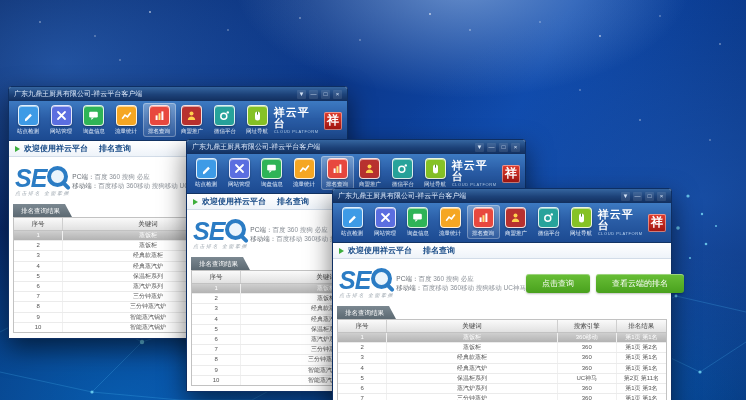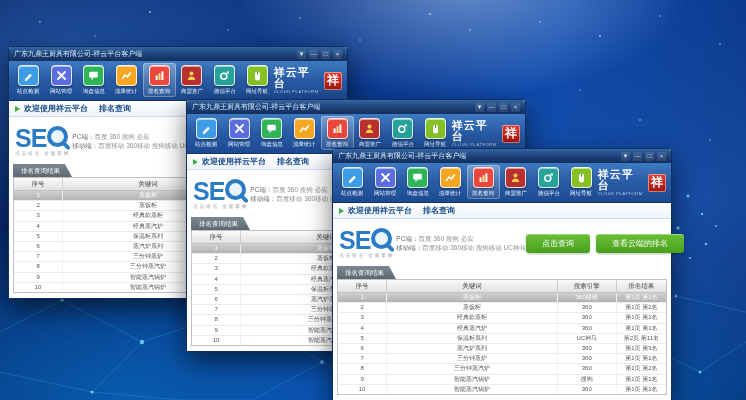--- a/index.html
+++ b/index.html
@@ -8,21 +8,21 @@
     background:
       radial-gradient(380px 190px at 62% -4%, rgba(190,220,255,.50), rgba(190,220,255,0) 60%),
       radial-gradient(420px 260px at 8% 16%, rgba(70,140,235,.42), rgba(70,140,235,0) 65%),
       radial-gradient(460px 300px at 94% 50%, rgba(45,115,215,.38), rgba(45,115,215,0) 70%),
       radial-gradient(520px 260px at 16% 100%, rgba(0,170,255,.32), rgba(0,170,255,0) 70%),
       radial-gradient(420px 220px at 86% 100%, rgba(0,150,255,.28), rgba(0,150,255,0) 70%),
       linear-gradient(118deg,#07245f 0%,#0c3a8f 42%,#0d47a8 60%,#082a6b 100%);}
   #bg-net{position:absolute;left:0;top:0;z-index:0;}
 
   .window{position:absolute;width:338px;background:#fff;border:1px solid #0e2f63;
-    box-shadow:0 10px 26px rgba(0,0,0,.55);border-radius:3px 3px 0 0;}
+    box-shadow:0 10px 26px rgba(0,0,0,.55);border-radius:3px 3px 0 0;margin-top:40px;}
   .w1{left:8px;top:46px;z-index:1;}
   .w2{left:186px;top:99px;z-index:2;}
   .w3{left:332px;top:148px;z-index:3;}
 
   .titlebar{height:14px;background:linear-gradient(180deg,#35659f 0%,#1c4178 55%,#122f5e 100%);
     display:flex;align-items:center;padding:0 5px;border-radius:2px 2px 0 0;}
   .title{color:#d9e6f8;font-size:7px;flex:1;white-space:nowrap;overflow:hidden;}
   .controls{display:flex;gap:3px;}
   .ctrl{min-width:9px;height:9px;text-align:center;line-height:9px;font-size:6px;color:#d4e2f5;
     background:rgba(255,255,255,.10);border-radius:1px;}
@@ -44,21 +44,21 @@
     font-size:12px;font-weight:bold;display:flex;align-items:center;justify-content:center;
     border-radius:2px;box-shadow:inset 0 0 0 1px rgba(255,255,255,.45);}
 
   .welcome{height:15px;background:linear-gradient(180deg,#ffffff,#eef3f9);border-bottom:1px solid #d2dce8;
     display:flex;align-items:center;gap:4px;padding:0 6px;}
   .play-icon{width:0;height:0;border-left:5px solid #3dae3d;border-top:3.5px solid transparent;border-bottom:3.5px solid transparent;}
   .welcome-text,.page-name{font-size:8px;font-weight:bold;color:#174a86;white-space:nowrap;}
   .page-name{margin-left:7px;}
 
   .content{display:flex;align-items:center;padding:4px 6px 3px;height:40px;}
-  .seo-logo{width:88px;}
+  .seo-logo{width:88px;font-style:italic;}
   .seo-row{display:flex;align-items:center;}
   .seo-se{font-size:25px;font-weight:bold;color:#2b7cc4;line-height:22px;letter-spacing:-1px;}
   .seo-mag{position:relative;width:23px;height:23px;margin-left:1px;}
   .mag-ring{width:13px;height:13px;border:4px solid #2b7cc4;border-radius:50%;background:#eaf4fc;}
   .mag-handle{position:absolute;width:9px;height:3.5px;background:#2b7cc4;right:-1px;bottom:2px;transform:rotate(45deg);border-radius:2px;}
   .seo-tagline{font-size:5px;color:#9aa4ad;margin-top:1px;letter-spacing:1.5px;white-space:nowrap;}
   .engine-info{flex:1;padding-left:2px;}
   .engine-line{font-size:6.5px;color:#8b9198;line-height:9.5px;white-space:nowrap;}
   .engine-label{color:#666c73;}
   .btns{display:flex;gap:6px;padding-right:1px;}

